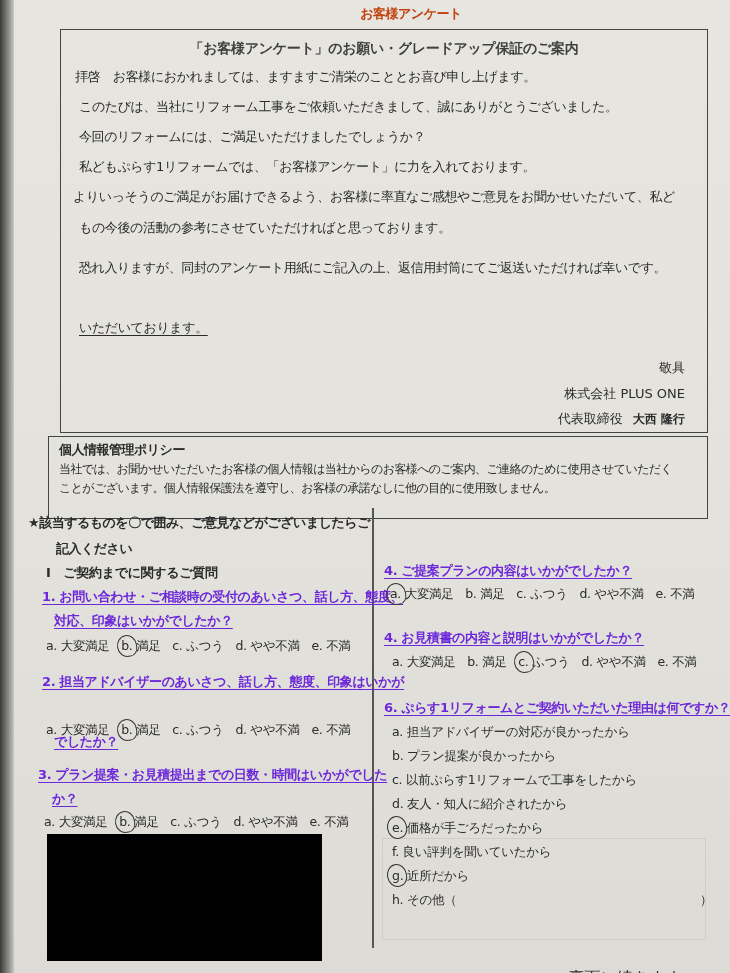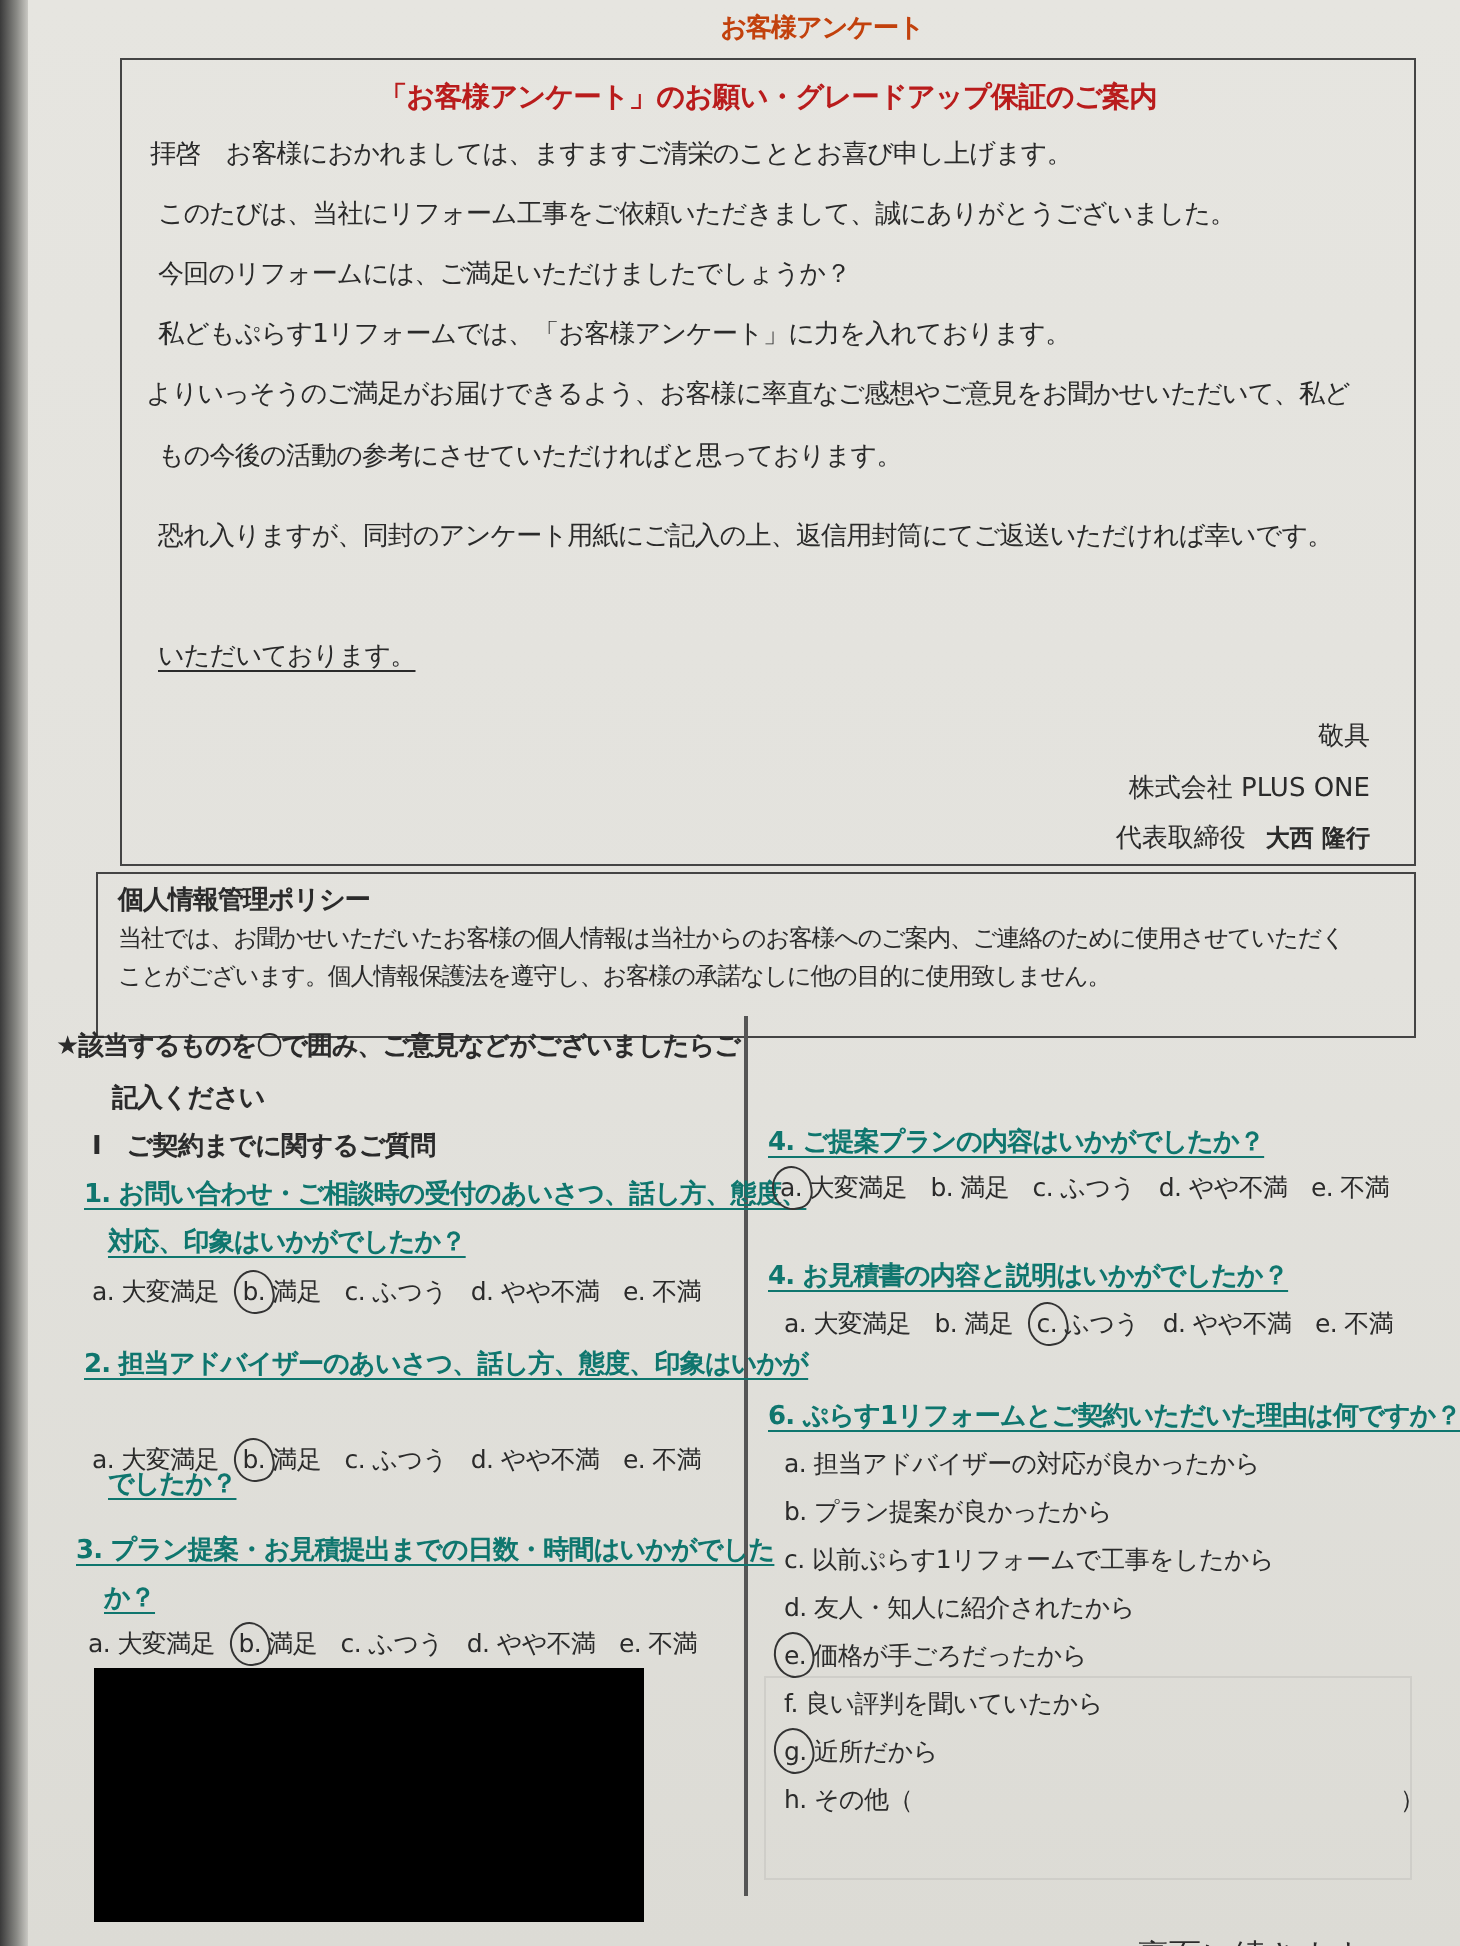--- a/index.html
+++ b/index.html
@@ -23,21 +23,21 @@
     text-align: center; font-size: 13px; font-weight: bold; color: #c2410c;
     letter-spacing: -0.5px;
     padding-left: 46px;
   }
   .letter-box {
     position: absolute; left: 60px; top: 29px; width: 648px; height: 404px;
     border: 1.5px solid #444; box-sizing: border-box;
   }
   .letter-heading {
     position: absolute; left: 0; width: 100%; top: 10px;
-    text-align: center; font-size: 14px; font-weight: bold; color: #b91c1c;
+    text-align: center; font-size: 14px; font-weight: bold; color: #404040;
     letter-spacing: -0.3px;
   }
   .line {
     position: absolute; font-size: 13px; white-space: nowrap; letter-spacing: -0.4px; color: #2a2a2a;
   }
   .ul { text-decoration: underline; text-underline-offset: 3px; }
   .closing { position: absolute; right: 22px; font-size: 13px; white-space: nowrap; text-align: right; }
   .sig { font-family: "DejaVu Serif", serif; font-weight: bold; font-size: 12px; margin-left: 10px; }
 
   .policy-box {
@@ -45,21 +45,21 @@
     border: 1.5px solid #444; box-sizing: border-box;
   }
   .policy-title { position: absolute; left: 10px; top: 4px; font-size: 13px; font-weight: bold; letter-spacing: -0.5px; }
   .policy-text { position: absolute; left: 10px; font-size: 12px; white-space: nowrap; letter-spacing: -0.6px; }
 
   .divider-v { position: absolute; left: 372px; top: 508px; width: 1.5px; height: 440px; background: #555; }
 
   .instr { position: absolute; left: 28px; font-size: 13px; font-weight: bold; white-space: nowrap; letter-spacing: -0.5px; }
   .section { position: absolute; left: 46px; font-size: 13px; font-weight: bold; white-space: nowrap; letter-spacing: -0.3px; }
   .q { position: absolute; font-size: 13px; font-weight: bold; white-space: nowrap; letter-spacing: -0.4px;
-       text-decoration: underline; text-underline-offset: 3px; color: #0f766e; }
+       text-decoration: underline; text-underline-offset: 3px; color: #6d28d9; }
   .opts { position: absolute; font-size: 12.5px; white-space: nowrap; letter-spacing: -0.3px; }
   .opt { position: relative; margin-right: 8px; display: inline-block; }
   .opt.circled::before {
     content: ""; position: absolute; left: -4px; top: -3px; width: 18px; height: 20px;
     border: 1.5px solid #333; border-radius: 50% 50% 40% 50%; transform: rotate(-10deg);
   }
   .reason { position: absolute; left: 392px; font-size: 12.5px; white-space: nowrap; letter-spacing: -0.3px; }
   .reason.circled .key { position: relative; }
   .reason.circled .key::before {
     content: ""; position: absolute; left: -5px; top: -4px; width: 18px; height: 21px;

